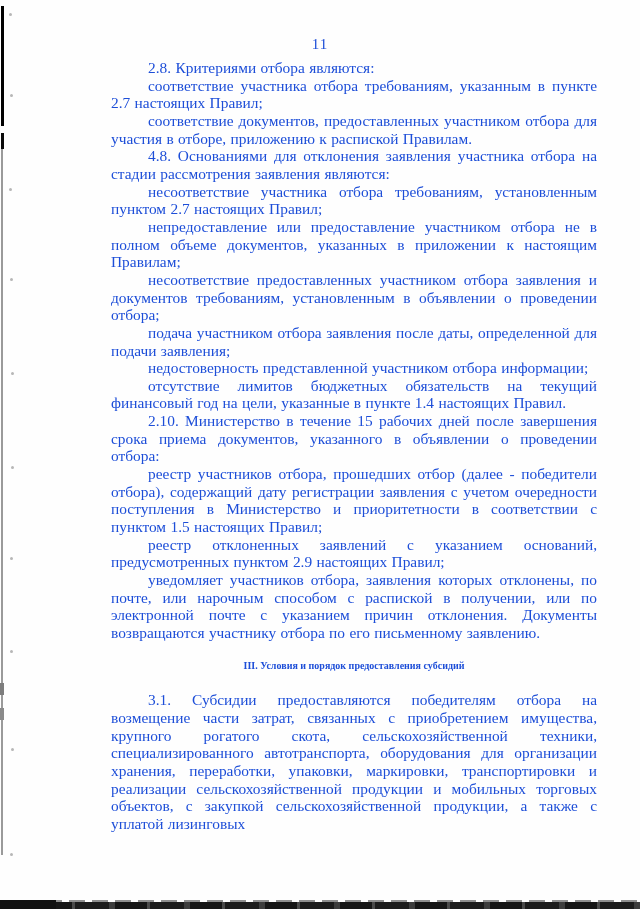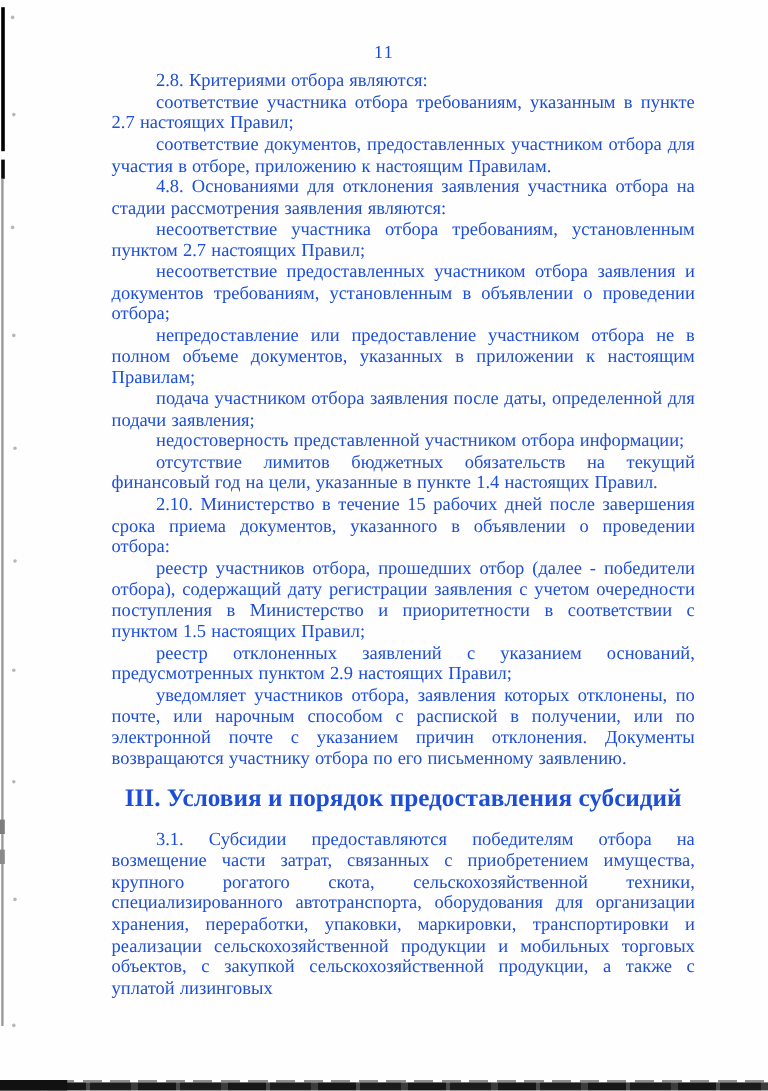--- a/index.html
+++ b/index.html
@@ -21,37 +21,37 @@
     top: 36px;
     left: 0;
     right: 0;
     text-align: center;
     font-size: 15px;
     letter-spacing: 1px;
   }
   .doc-body {
     position: absolute;
     top: 59px;
-    left: 93px;
+    left: 111px;
     width: 486px;
     font-size: 15.4px;
     line-height: 17.65px;
     text-align: justify;
   }
   .para {
     margin: 0;
     text-indent: 37px;
     word-spacing: 0.5px;
   }
   .heading {
     margin: 15px 0 17px 0;
     text-align: center;
     text-indent: 0;
     font-weight: bold;
-    font-size: 21px;
+    font-size: 10px;
     line-height: 17.65px;
   }
   
   .artifact { position: absolute; }
   .left-bar-top    { left: 1px; top: 6px;   width: 3px; height: 120px; background: #000; }
   .left-bar-mid    { left: 1px; top: 133px; width: 3px; height: 16px;  background: #0a0a0a; }
   .left-line       { left: 1px; top: 149px; width: 2px; height: 706px; background: #9a9a9a; }
   .left-seg-1      { left: 0;   top: 683px; width: 4px; height: 12px;  background: #7d7d7d; }
   .left-seg-2      { left: 0;   top: 708px; width: 4px; height: 12px;  background: #8a8a8a; }
   .bottom-dashes   {
@@ -68,25 +68,25 @@
 </head>
 <body>
 
 <div class="page">
 
   <div class="page-number">11</div>
 
   <div class="doc-body">
     <p class="para">2.8. Критериями отбора являются:</p>
     <p class="para">соответствие участника отбора требованиям, указанным в пункте 2.7 настоящих Правил;</p>
-    <p class="para">соответствие документов, предоставленных участником отбора для участия в отборе, приложению к настоящим Правилам.</p>
+    <p class="para">соответствие документов, предоставленных участником отбора для участия в отборе, приложению к распиской Правилам.</p>
     <p class="para">4.8. Основаниями для отклонения заявления участника отбора на стадии рассмотрения заявления являются:</p>
     <p class="para">несоответствие участника отбора требованиям, установленным пунктом 2.7 настоящих Правил;</p>
+    <p class="para">непредоставление или предоставление участником отбора не в полном объеме документов, указанных в приложении к настоящим Правилам;</p>
     <p class="para">несоответствие предоставленных участником отбора заявления и документов требованиям, установленным в объявлении о проведении отбора;</p>
-    <p class="para">непредоставление или предоставление участником отбора не в полном объеме документов, указанных в приложении к настоящим Правилам;</p>
     <p class="para">подача участником отбора заявления после даты, определенной для подачи заявления;</p>
     <p class="para">недостоверность представленной участником отбора информации;</p>
     <p class="para">отсутствие лимитов бюджетных обязательств на текущий финансовый год на цели, указанные в пункте 1.4 настоящих Правил.</p>
     <p class="para">2.10. Министерство в течение 15 рабочих дней после завершения срока приема документов, указанного в объявлении о проведении отбора:</p>
     <p class="para">реестр участников отбора, прошедших отбор (далее - победители отбора), содержащий дату регистрации заявления с учетом очередности поступления в Министерство и приоритетности в соответствии с пунктом 1.5 настоящих Правил;</p>
     <p class="para">реестр отклоненных заявлений с указанием оснований, предусмотренных пунктом 2.9 настоящих Правил;</p>
     <p class="para">уведомляет участников отбора, заявления которых отклонены, по почте, или нарочным способом с распиской в получении, или по электронной почте с указанием причин отклонения. Документы возвращаются участнику отбора по его письменному заявлению.</p>
     <h2 class="heading">III. Условия и порядок предоставления субсидий</h2>
     <p class="para">3.1. Субсидии предоставляются победителям отбора на возмещение части затрат, связанных с приобретением имущества, крупного рогатого скота, сельскохозяйственной техники, специализированного автотранспорта, оборудования для организации хранения, переработки, упаковки, маркировки, транспортировки и реализации сельскохозяйственной продукции и мобильных торговых объектов, с закупкой сельскохозяйственной продукции, а также с уплатой лизинговых</p>
   </div>

